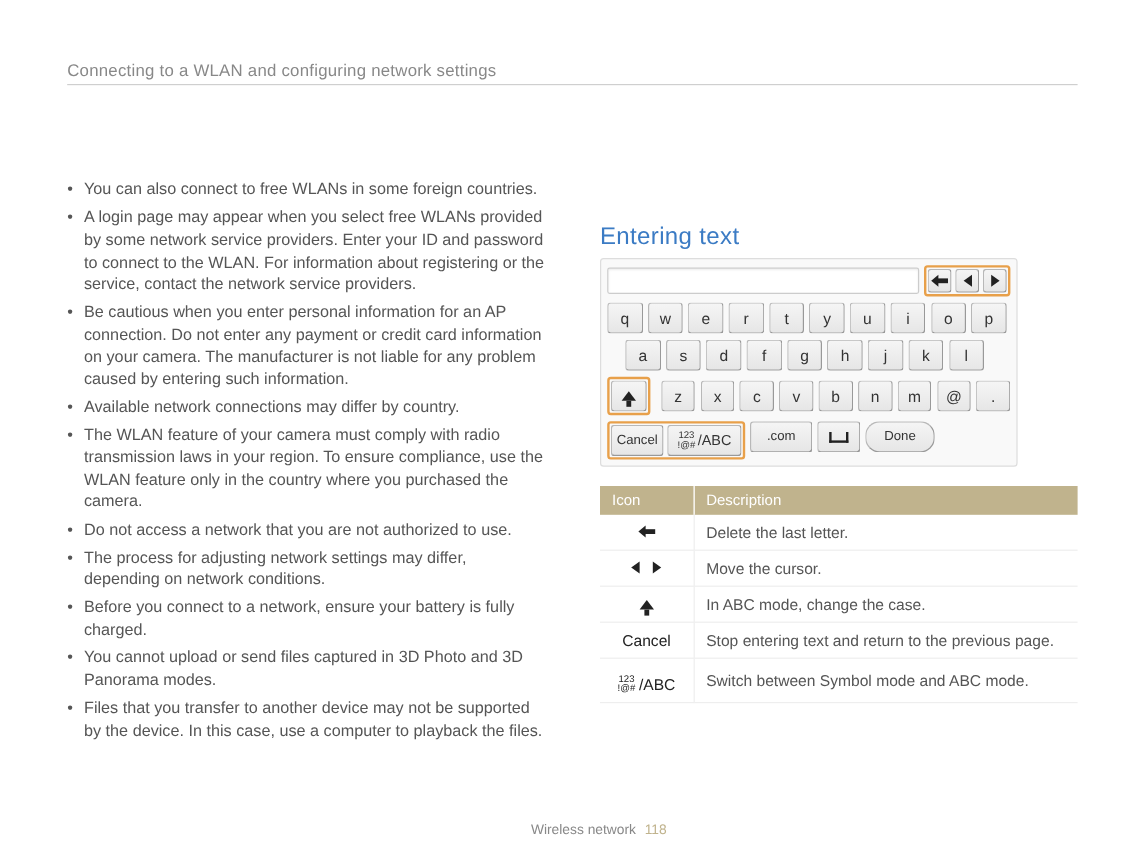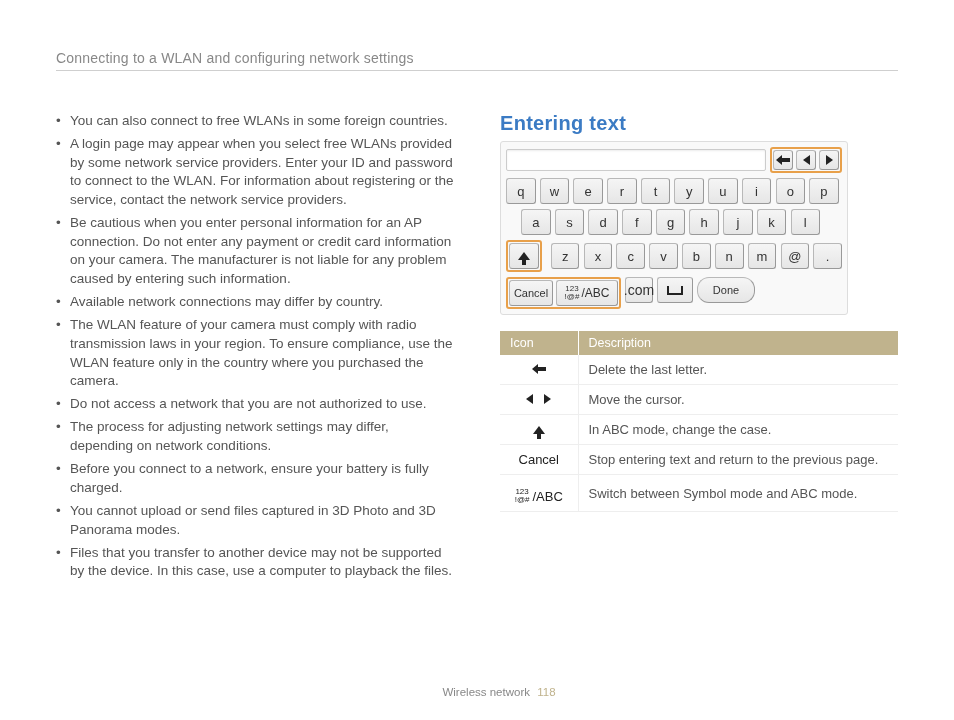--- a/index.html
+++ b/index.html
@@ -41,39 +41,40 @@
     font-weight:300;
   }
   .cols{
     position:absolute;
     top:112px;
     left:56px;
     right:56px;
     bottom:60px;
     display:flex;
     column-gap:46px;
+    align-items:center;
   }
   .col{flex:1 1 0;min-width:0;}
   ul.bullets{list-style:none;padding:0;margin:0;}
   ul.bullets>li{
     padding-left:14px;
     position:relative;
     line-height:1.38;
     margin-bottom:4.5px;
     color:var(--text);
   }
   ul.bullets>li::before{
     content:"•";
     position:absolute;
     left:0;
     top:0;
   }
   h2.section{
     color:var(--heading-blue);
-    font-weight:700;
+    font-weight:400;
     font-size:20px;
     margin:0 0 6px 0;
     letter-spacing:.3px;
   }
   .intro{line-height:1.4;margin-bottom:14px;}
 
   .keyboard{
     width:348px;
     border:1px solid #ddd;
     background:#f9f9f9;
@@ -117,21 +118,21 @@
   .key-letter{width:29.5px;height:26px;}
   .row-indent-half{padding-left:15px;}
   .letter-row{gap:4.2px;}
   .shift-key{width:29.5px;height:26px;}
   .orange-box{border:2px solid var(--orange);border-radius:3px;padding:1px;display:flex;gap:3px;}
   .bottom-row{gap:4px;align-items:stretch;}
   .bottom-row .key{height:26px;}
   .key-cancel{width:44px;font-size:11px;}
   .key-mode{width:62px;font-size:12px;}
   .key-mode .stack{font-size:8px;line-height:1;margin-right:2px;text-align:center;}
-  .key-com{width:28px;font-size:14px;}
+  .key-com{width:52px;font-size:11px;}
   .key-space{width:36px;}
   .key-done{width:58px;font-size:11px;border-radius:12px;}
   .tri-left,.tri-right{width:0;height:0;display:inline-block;}
   .tri-left{border-top:5px solid transparent;border-bottom:5px solid transparent;border-right:7px solid #222;}
   .tri-right{border-top:5px solid transparent;border-bottom:5px solid transparent;border-left:7px solid #222;}
   .arrow-back{position:relative;width:14px;height:10px;}
   .arrow-back::before{content:"";position:absolute;left:0;top:0;width:0;height:0;border-top:5px solid transparent;border-bottom:5px solid transparent;border-right:6px solid #222;}
   .arrow-back::after{content:"";position:absolute;left:5px;top:3px;width:9px;height:4px;background:#222;}
   .arrow-up{width:0;height:0;border-left:6px solid transparent;border-right:6px solid transparent;border-bottom:8px solid #222;position:relative;}
   .arrow-up::after{content:"";position:absolute;left:-2px;top:8px;width:4px;height:5px;background:#222;}

